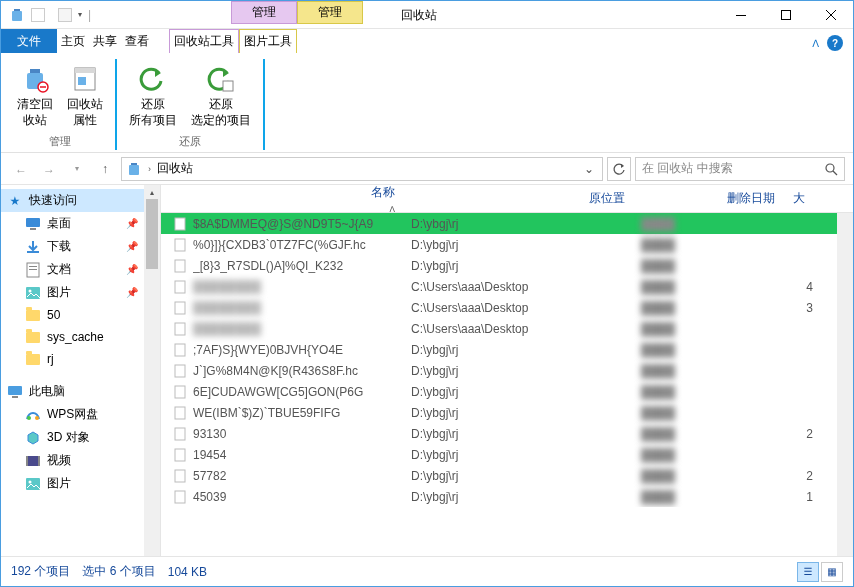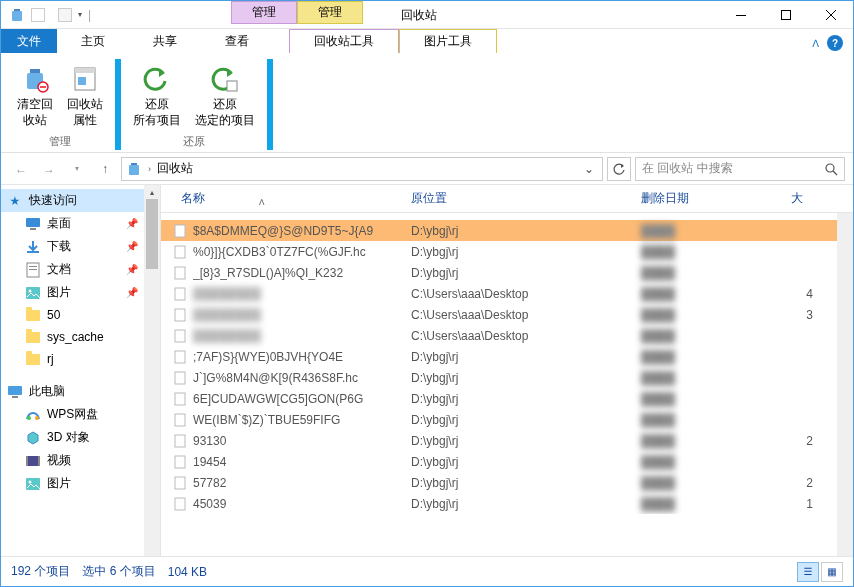--- a/index.html
+++ b/index.html
@@ -10,28 +10,28 @@
 .qat-sep { width: 1px; height: 18px; background: transparent; }
 .ctx-tabs { display: flex; position: absolute; left: 230px; top: 0; }
 .ctx-tab-header { font-size: 12px; padding: 2px 20px; text-align: center; }
 .ctx-purple { background: #e6c8f0; border: 1px solid #c89ad8; }
 .ctx-yellow { background: #f5e68c; border: 1px solid #d8c848; }
 .titlebar-title { position: absolute; left: 400px; top: 6px; font-size: 12px; }
 .win-controls { position: absolute; right: 0; top: 0; display: flex; }
 .win-btn { width: 45px; height: 28px; display: flex; align-items: center; justify-content: center; font-size: 10px; cursor: pointer; }
 .tabbar { height: 28px; display: flex; background: #fff; position: relative; }
 .file-tab { background: #1979ca; color: #fff; padding: 8px 16px; display: flex; align-items: center; height: 24px; cursor: pointer; }
-.tab { padding: 0 24px; display: flex; align-items: center; height: 24px; cursor: pointer; }
+.tab { padding: 0 4px; display: flex; align-items: center; height: 24px; cursor: pointer; }
 .tab.ctx1 { border: 1px solid #c89ad8; border-bottom: none; }
 .tab.ctx2 { border: 1px solid #d8c848; border-bottom: none; }
 .tab-spacer { flex: 1; }
 .tab-right { display: flex; align-items: center; gap: 8px; padding-right: 10px; }
 .help-icon { width: 16px; height: 16px; background: #1979ca; border-radius: 50%; color: #fff; display: flex; align-items: center; justify-content: center; font-size: 10px; font-weight: bold; }
 .ribbon { height: 96px; border-bottom: 1px solid #e1e1e1; display: flex; background: #fff; padding: 2px 4px; }
-.ribbon-group { display: flex; flex-direction: column; align-items: center; padding: 0 6px; border-right: 6px solid #0ea5e9; }
+.ribbon-group { display: flex; flex-direction: column; align-items: center; padding: 0 6px; border-right: 2px solid #0ea5e9; }
 .ribbon-group-buttons { display: flex; flex: 1; align-items: flex-start; gap: 2px; }
 .ribbon-btn { display: flex; flex-direction: column; align-items: center; padding: 4px 6px; cursor: pointer; text-align: center; line-height: 1.3; }
 .ribbon-btn .icon-lg { width: 32px; height: 32px; display: flex; align-items: center; justify-content: center; font-size: 24px; margin-bottom: 2px; }
 .ribbon-group-label { color: #666; font-size: 11px; padding: 2px 0; }
 .navbar { height: 32px; display: flex; align-items: center; padding: 0 8px; gap: 4px; border-bottom: 1px solid #e5e5e5; }
 .nav-arrow { width: 24px; height: 24px; display: flex; align-items: center; justify-content: center; color: #999; cursor: pointer; }
 .nav-arrow.up { color: #555; }
 .addrbar { flex: 1; height: 24px; border: 1px solid #ccc; display: flex; align-items: center; padding: 0 4px; gap: 6px; }
 .addrbar-icon { width: 16px; height: 16px; }
 .addr-dropdown { margin-left: auto; color: #555; cursor: pointer; padding: 0 4px; }
@@ -44,29 +44,29 @@
 .sidebar-scroll-thumb { position: absolute; top: 14px; left: 2px; width: 12px; height: 70px; background: #c1c1c1; }
 .sidebar-scroll-arrow { position: absolute; left: 0; width: 16px; height: 14px; background: #f0f0f0; display: flex; align-items: center; justify-content: center; font-size: 8px; color: #555; cursor: pointer; }
 .sidebar-inner { padding: 4px 0; width: 144px; }
 .tree-item { display: flex; align-items: center; padding: 3px 6px; gap: 6px; cursor: pointer; }
 .tree-item.bold { background: #cde8ff; }
 .tree-item .indent { width: 12px; }
 .tree-item .pin { margin-left: auto; color: #777; font-size: 10px; }
 .tree-icon { width: 16px; height: 16px; display: flex; align-items: center; justify-content: center; }
 .filelist { flex: 1; position: relative; overflow: hidden; }
 .fl-header { display: flex; height: 28px; align-items: center; border-bottom: 1px solid #e5e5e5; color: #16499a; padding-left: 12px; }
-.fl-col { padding: 0 8px; display: flex; align-items: flex-end; gap: 4px; cursor: pointer; }
+.fl-col { padding: 0 8px; display: flex; align-items: flex-end; gap: 4px; cursor: pointer; flex-direction: column; }
 .fl-col.name { width: 230px; }
 .fl-col.loc { width: 230px; }
 .fl-col.date { width: 150px; }
 .fl-col.size { width: 30px; text-align: right; }
 .sort-indicator { font-size: 8px; color: #555; margin-left: 50px; }
 .fl-rows { overflow: hidden; }
 .fl-row { display: flex; height: 21px; align-items: center; padding-left: 12px; color: #555; }
-.fl-row.selected { background: #fdba74; margin-top: 7px; }
+.fl-row.selected { background: #22c55e; }
 .fl-row .cell-icon { width: 20px; display: flex; align-items: center; }
 .fl-row .cell-name { width: 210px; white-space: nowrap; overflow: hidden; }
 .fl-row .cell-loc { width: 230px; padding-left: 8px; white-space: nowrap; overflow: hidden; }
 .fl-row .cell-date { width: 150px; padding-left: 8px; color: #888; }
 .fl-row .cell-size { width: 30px; text-align: right; }
 .blur { filter: blur(3px); color: #bbb; }
 .fl-scroll-h { position: absolute; bottom: 0; left: 0; right: 16px; height: 16px; background: #f0f0f0; display: flex; }
 .fl-scroll-h-thumb { position: absolute; left: 14px; top: 2px; height: 12px; width: 440px; background: #c1c1c1; }
 .fl-scroll-v { position: absolute; right: 0; top: 28px; bottom: 16px; width: 16px; background: #f0f0f0; }
 .statusbar { position: absolute; bottom: 0; left: 0; right: 0; height: 30px; border-top: 1px solid #e5e5e5; display: flex; align-items: center; padding: 0 10px; gap: 12px; background: #fff; color: #16499a; }

